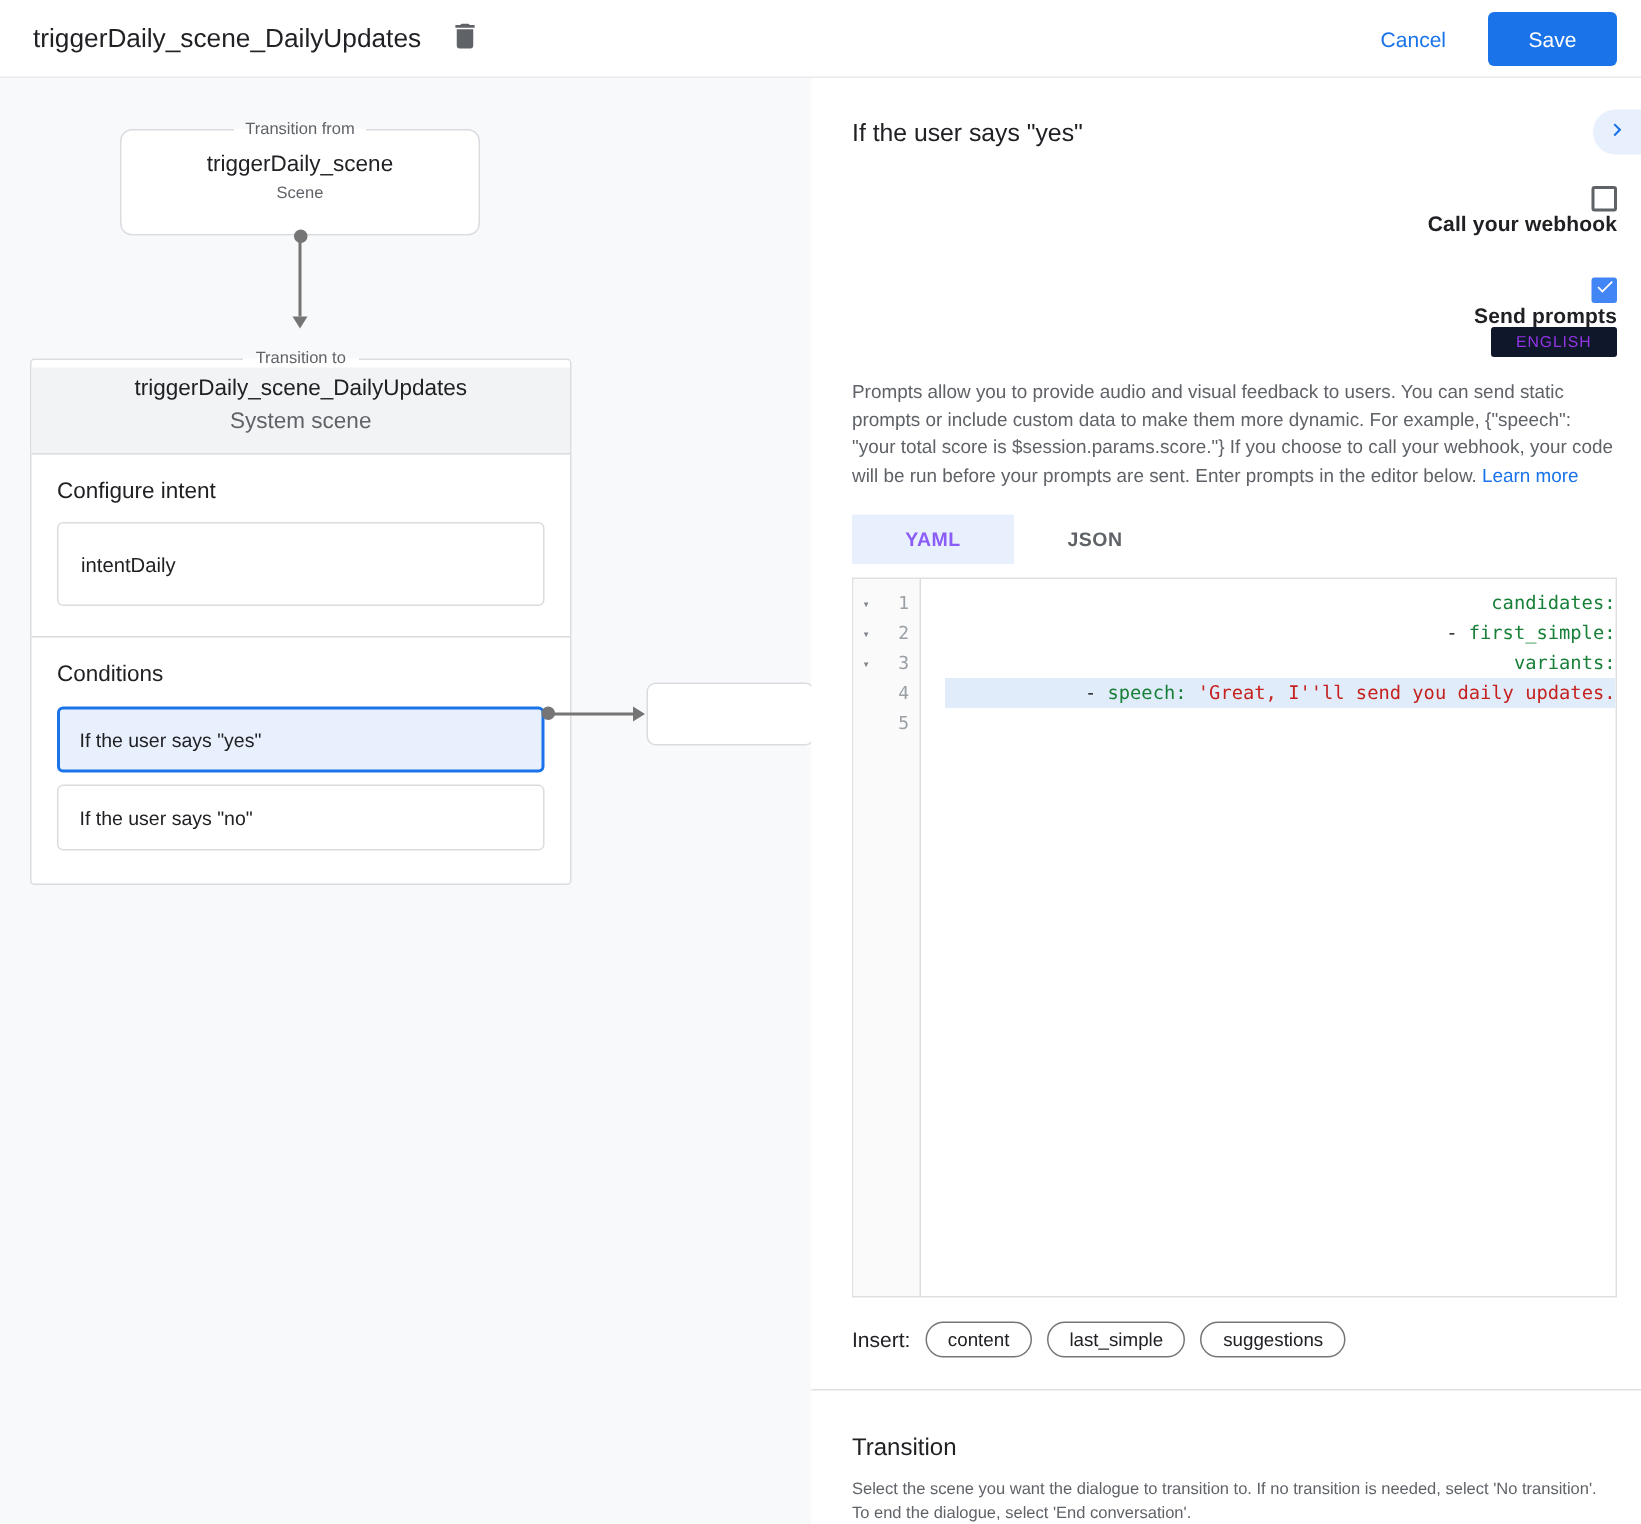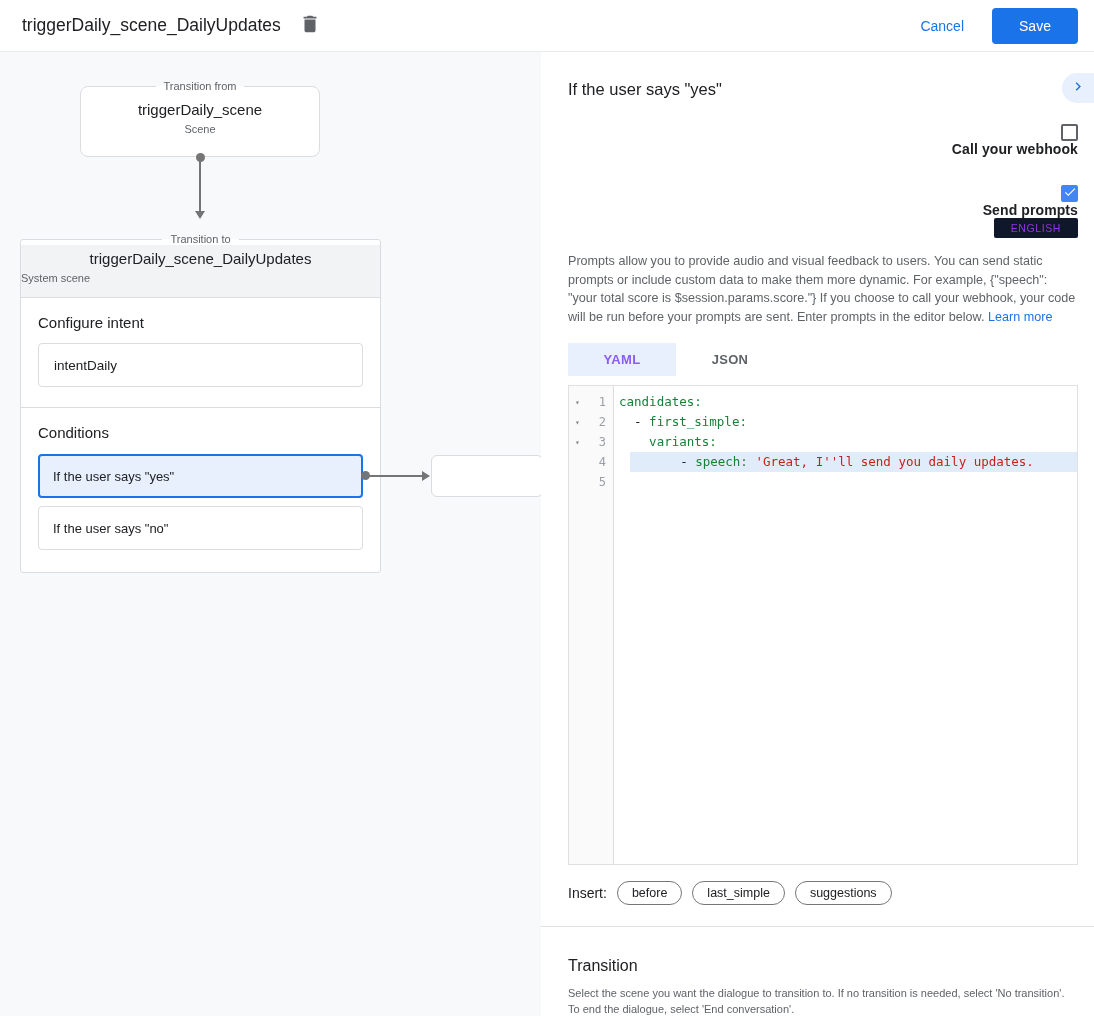--- a/index.html
+++ b/index.html
@@ -26,24 +26,24 @@
   .from-box .box-sub { text-align:center; font-size:11px; color:#5f6368; margin-top:5px; }
 
   .dot { position:absolute; width:9px; height:9px; border-radius:50%; background:#757575; }
   .vline { position:absolute; left:199px; top:109px; width:2px; height:50px; background:#757575; }
   .arrow-down { position:absolute; left:195px; top:159px; width:0; height:0;
     border-left:5px solid transparent; border-right:5px solid transparent; border-top:8px solid #757575; }
 
   .to-card { position:absolute; left:20px; top:181px; width:361px; background:#fff; border-radius:3px; }
   .card-header { background:#f1f3f4; padding:5px 0 13px; border-bottom:1px solid #dadce0; }
   .card-header .box-title { text-align:center; font-size:15px; }
-  .card-header .box-sub { text-align:left; font-size:11px; color:#5f6368; margin-top:5px; }
+  .card-header .box-sub { text-align:center; font-size:15px; color:#5f6368; margin-top:5px; }
   .card-body { padding:0 17px 22px; }
   .section-heading { font-size:15px; color:#202124; margin-top:16px; }
-  .intent-box { margin-top:12px; height:44px; border:1px solid #dadce0; border-radius:4px; background:#fff;
+  .intent-box { margin-top:12px; height:56px; border:1px solid #dadce0; border-radius:4px; background:#fff;
     display:flex; align-items:center; padding-left:15px; font-size:13.5px; cursor:text; }
   .card-divider { border-top:1px solid #dadce0; margin:20px -17px 0; }
   .cond-item { height:44px; border:1px solid #dadce0; border-radius:4px; background:#fff;
     display:flex; align-items:center; padding-left:14px; font-size:13px; cursor:pointer; }
   .cond-item.first { margin-top:13px; }
   .cond-item + .cond-item { margin-top:8px; }
   .cond-item.selected { border:2px solid #1a73e8; background:#e8f0fe; padding-left:13px; }
 
   .hline { position:absolute; left:369px; top:423px; width:55px; height:1.5px; background:#757575; }
   .arrow-right { position:absolute; left:422px; top:419px; width:0; height:0;
@@ -75,21 +75,21 @@
     font-size:13px; font-weight:700; letter-spacing:.3px; color:#5f6368; cursor:pointer; }
   .tab.active { background:#e8f0fe; color:#8b5cf6; }
 
   .editor { margin-top:9px; width:510px; height:480px; border:1px solid #e0e0e0; display:flex;
     font-family:"DejaVu Sans Mono", monospace; font-size:12.5px; cursor:text; }
   .gutter { width:45px; background:#fafafa; border-right:1px solid #ddd; padding-top:6px; flex:none; }
   .gutter-row { height:20px; display:flex; align-items:center; }
   .fold { width:17px; text-align:center; font-size:8px; color:#80868b; cursor:pointer; }
   .lnum { flex:1; text-align:right; padding-right:7px; color:#9aa0a6; font-size:12px; }
   .code { flex:1; padding-top:6px; overflow:hidden; }
-  .code-row { height:20px; line-height:20px; white-space:pre; padding-left:5px; }
+  .code-row { height:20px; line-height:20px; white-space:pre; padding-left:5px;text-align:right; }
   .code-row.hl { background:#e1ecfa;margin-left:16px; }
   .seg-key { color:#188038; }
   .seg-str { color:#c5221f; }
   .seg-plain { color:#202124; }
 
   .insert-row { display:flex; align-items:center; margin-top:16px; }
   .insert-label { font-size:14px; color:#202124; margin-right:10px; }
   .chip { border:1px solid #747775; border-radius:13px; background:#fff; padding:4px 14px; margin-right:10px;
     font-size:12.5px; color:#202124; font-family:"Liberation Sans",sans-serif; cursor:pointer; }
 
@@ -225,21 +225,21 @@
         <div class="code-row"><span class="seg-key">candidates:</span></div>
         <div class="code-row"><span class="seg-plain">  - </span><span class="seg-key">first_simple:</span></div>
         <div class="code-row"><span class="seg-plain">    </span><span class="seg-key">variants:</span></div>
         <div class="code-row hl"><span class="seg-plain">      - </span><span class="seg-key">speech:</span><span class="seg-plain"> </span><span class="seg-str">'Great, I''ll send you daily updates.</span></div>
         <div class="code-row"></div>
       </div>
   </div>
 
   <div class="insert-row">
     <span class="insert-label">Insert:</span>
-    <span><button class="chip">before</button><button class="chip">last_simple</button><button class="chip">suggestions</button></span>
+    <span><button class="chip">content</button><button class="chip">last_simple</button><button class="chip">suggestions</button></span>
   </div>
 
   <div class="panel-divider"></div>
 
   <div class="transition-heading">Transition</div>
   <div class="transition-desc">Select the scene you want the dialogue to transition to. If no transition is needed, select 'No transition'. To end the dialogue, select 'End conversation'.</div>
 
   <div class="select-box">
     <span>End conversation</span>
     <span class="select-caret"></span>

